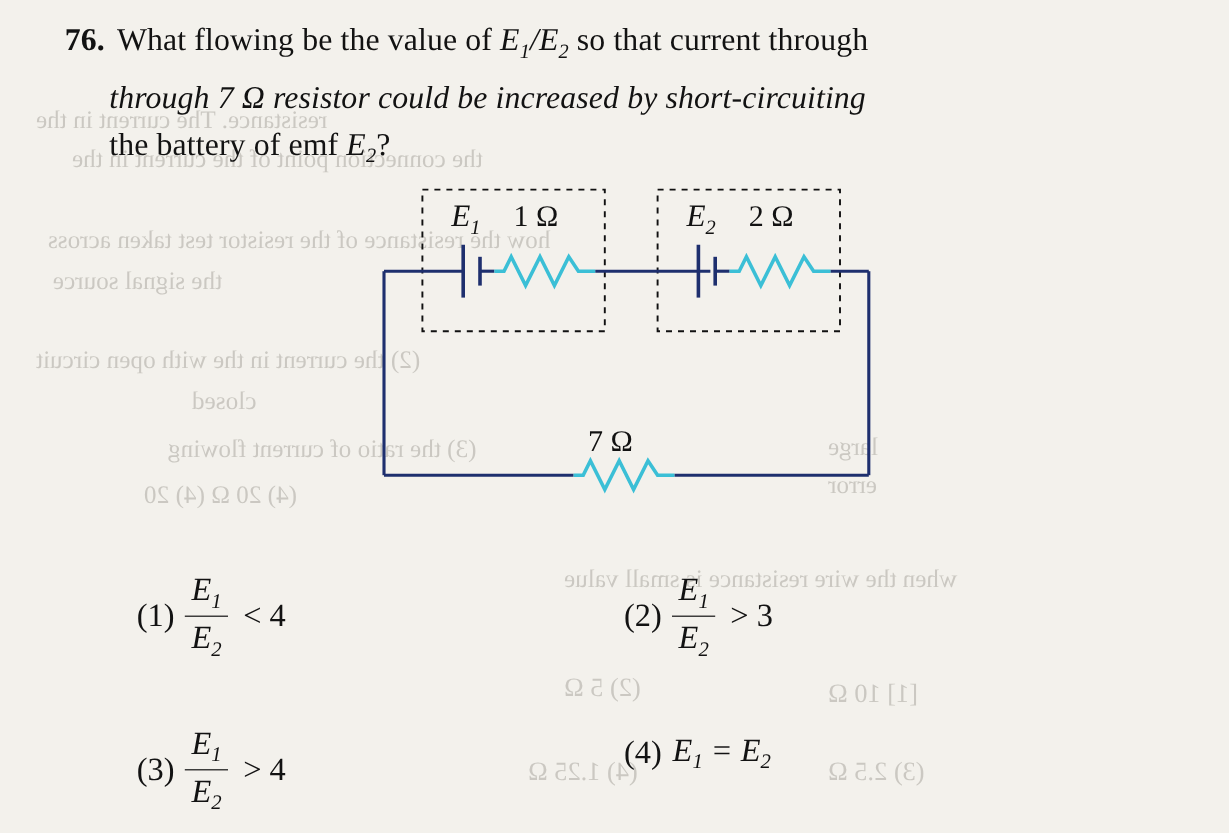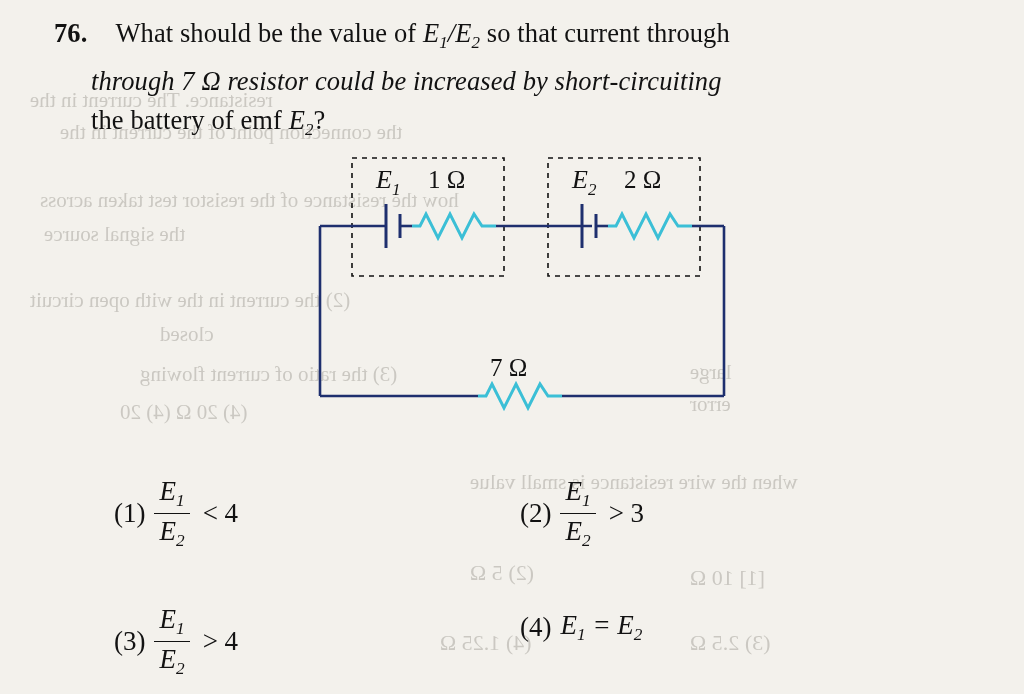--- a/index.html
+++ b/index.html
@@ -37,21 +37,21 @@
     top: 14px;
     width: 940px;
   }
   .q-line {
     font-size: 26.5px;
     line-height: 39px;
     letter-spacing: 0.1px;
   }
   .q-num {
     font-weight: bold;
-    margin-right: 28px;
+    margin-right: 10px;
   }
   .q-line.l1 { text-align: justify; width: 925px; }
   .q-line.l2 { text-align: justify; width: 900px; margin-left: 37px; font-style: italic; }
   .q-line.l3 { margin-left: 37px; }
   em.it { font-style: italic; font-family: "Liberation Serif", serif; }
   .sub {
     font-size: 0.64em;
     vertical-align: sub;
     font-style: italic;
   }
@@ -112,21 +112,21 @@
   <div class="bleed" style="left:690px; top:360px; font-size:21px;">large</div>
   <div class="bleed" style="left:690px; top:392px; font-size:21px;">error</div>
   <div class="bleed" style="left:690px; top:565px; font-size:22px;">[1] 10 Ω</div>
   <div class="bleed" style="left:470px; top:560px; font-size:22px;">(2) 5 Ω</div>
   <div class="bleed" style="left:690px; top:630px; font-size:22px;">(3) 2.5 Ω</div>
   <div class="bleed" style="left:440px; top:630px; font-size:22px;">(4) 1.25 Ω</div>
   <div class="bleed" style="left:470px; top:470px; font-size:21px;">when the wire resistance is small value</div>
 
   <div class="question">
     <div class="q-line l1">
-      <span class="q-num">76.</span><span>What should be the value of </span><em class="it">E</em><span class="sub">1</span><em class="it">/E</em><span class="sub">2</span><span> so that current through</span>
+      <span class="q-num">76.</span><span>What flowing be the value of </span><em class="it">E</em><span class="sub">1</span><em class="it">/E</em><span class="sub">2</span><span> so that current through</span>
     </div>
     <div class="q-line l2">through 7 Ω resistor could be increased by short-circuiting</div>
     <div class="q-line l3">
       <span>the battery of emf </span><em class="it">E</em><span class="sub">2</span><span>?</span>
     </div>
   </div>
 
   <div class="circuit">
     <svg width="460" height="290" viewBox="0 0 460 290" xmlns="http://www.w3.org/2000/svg">
 

